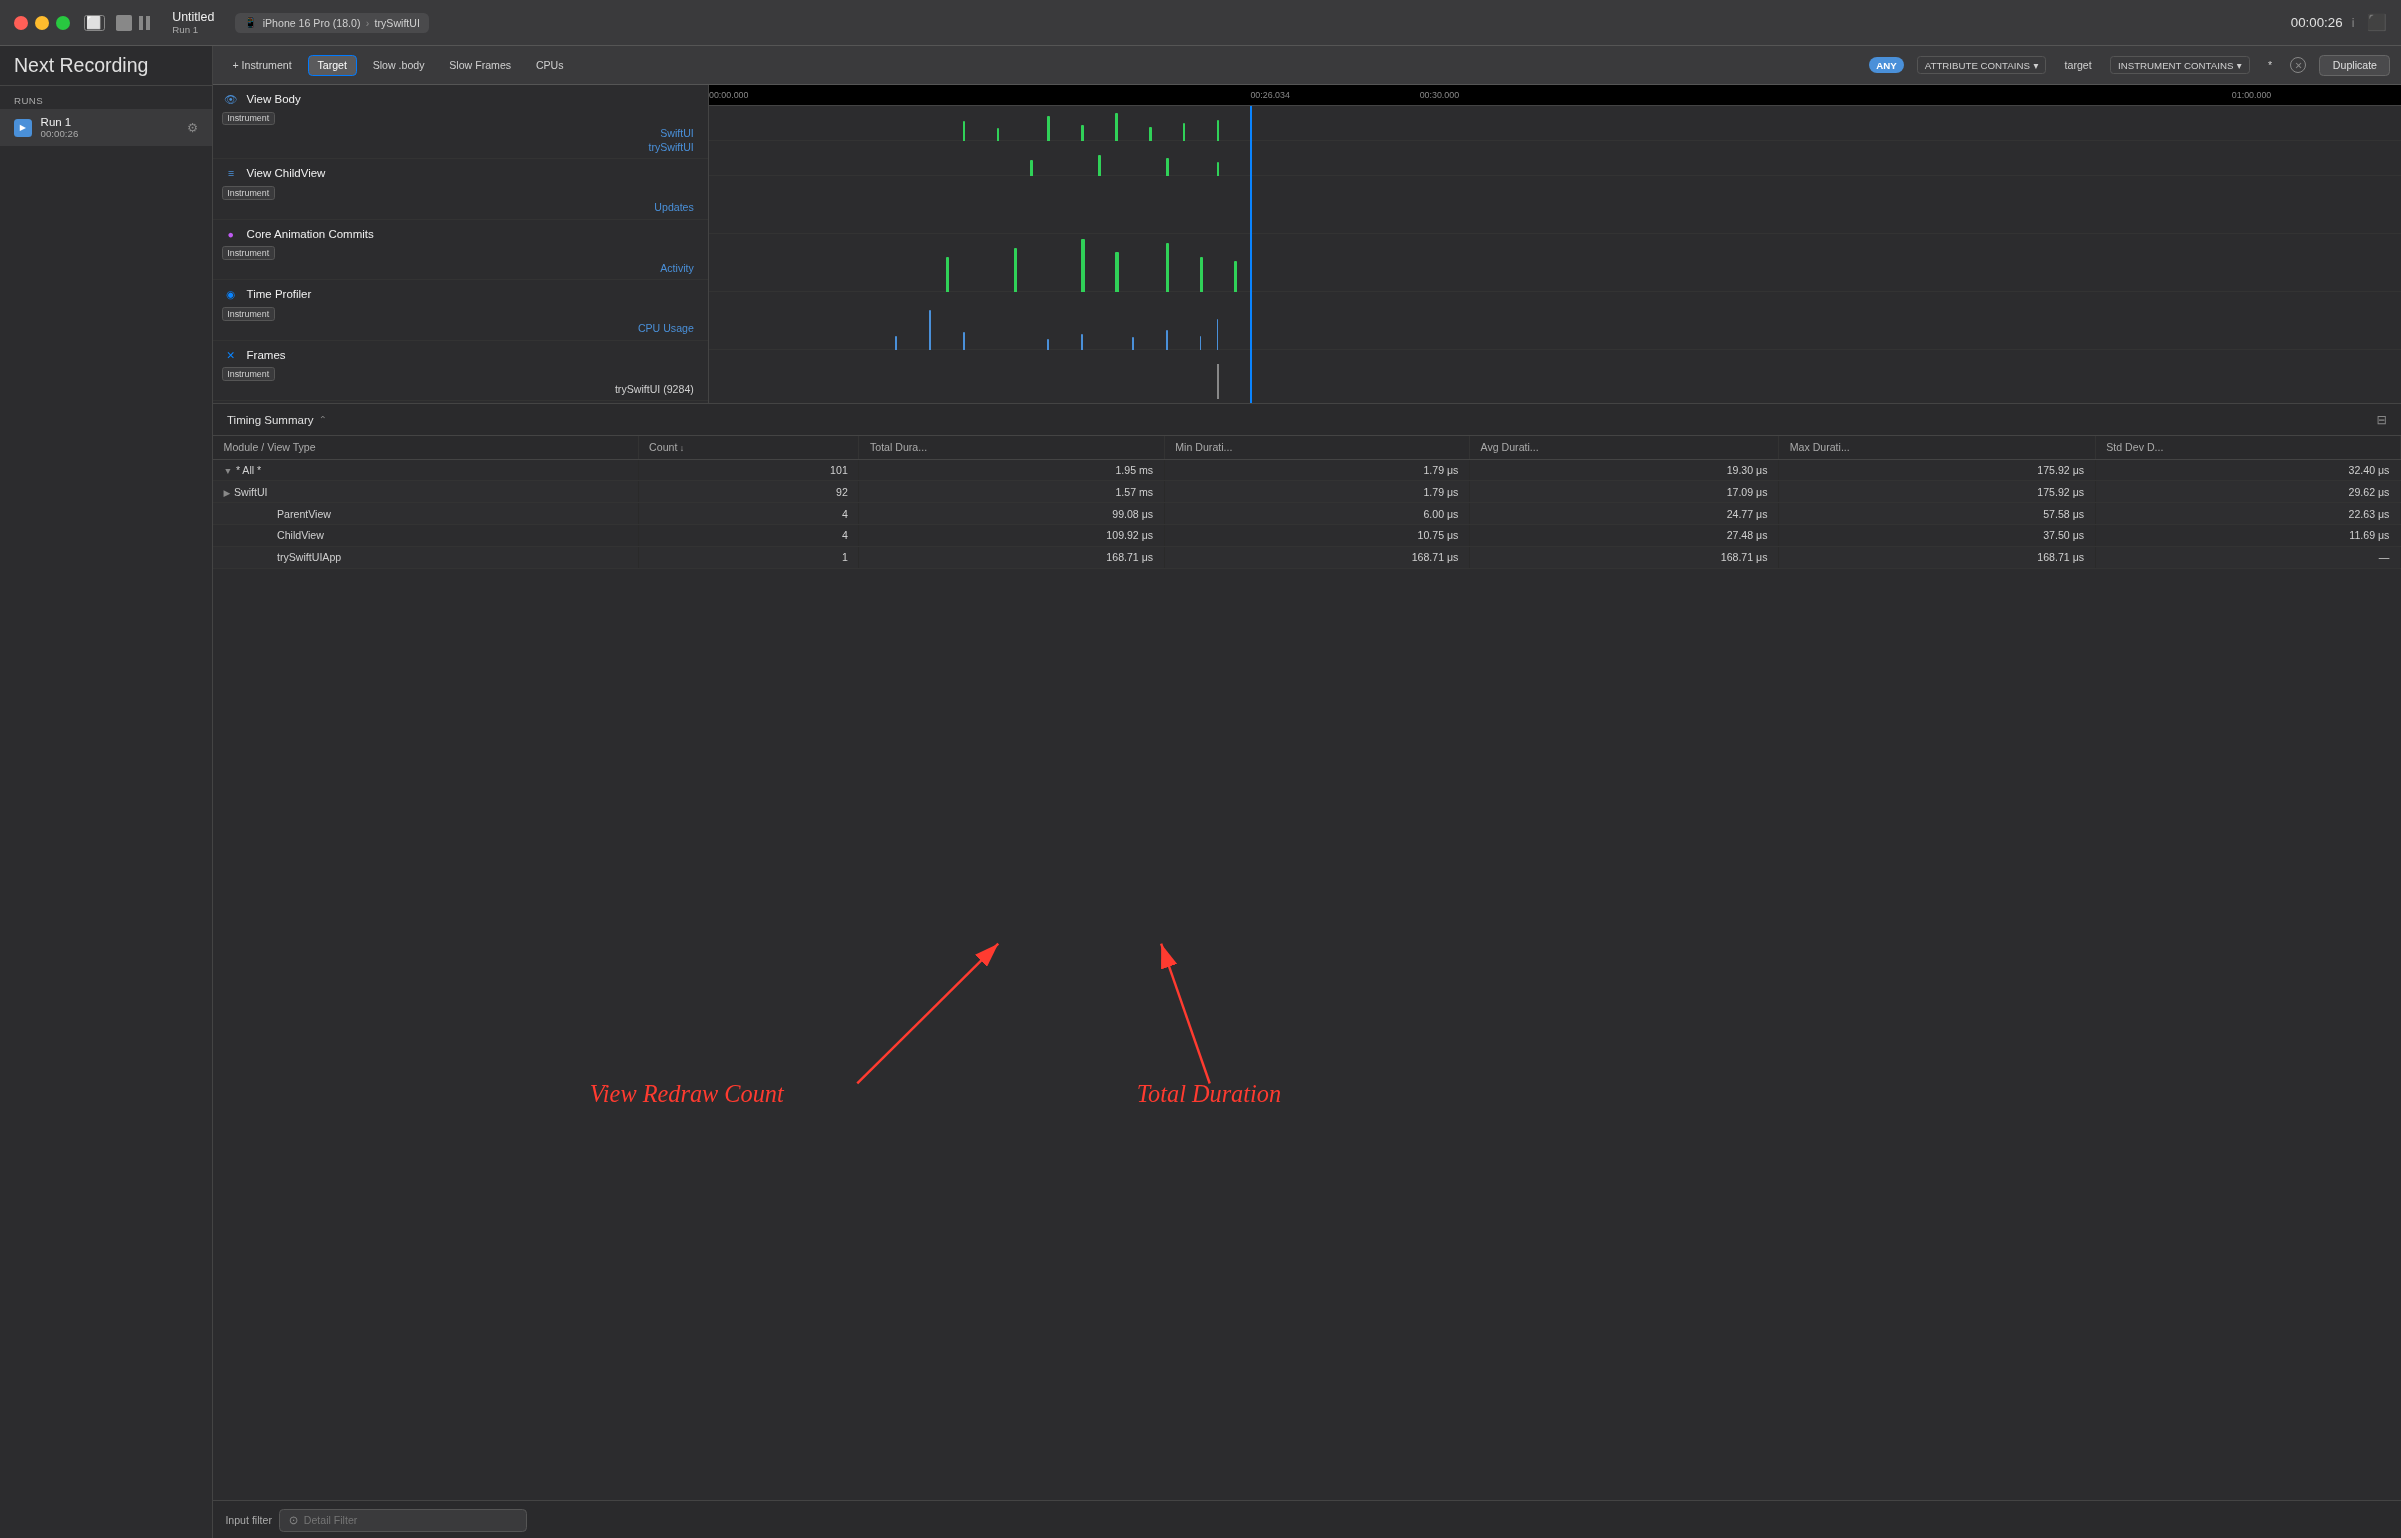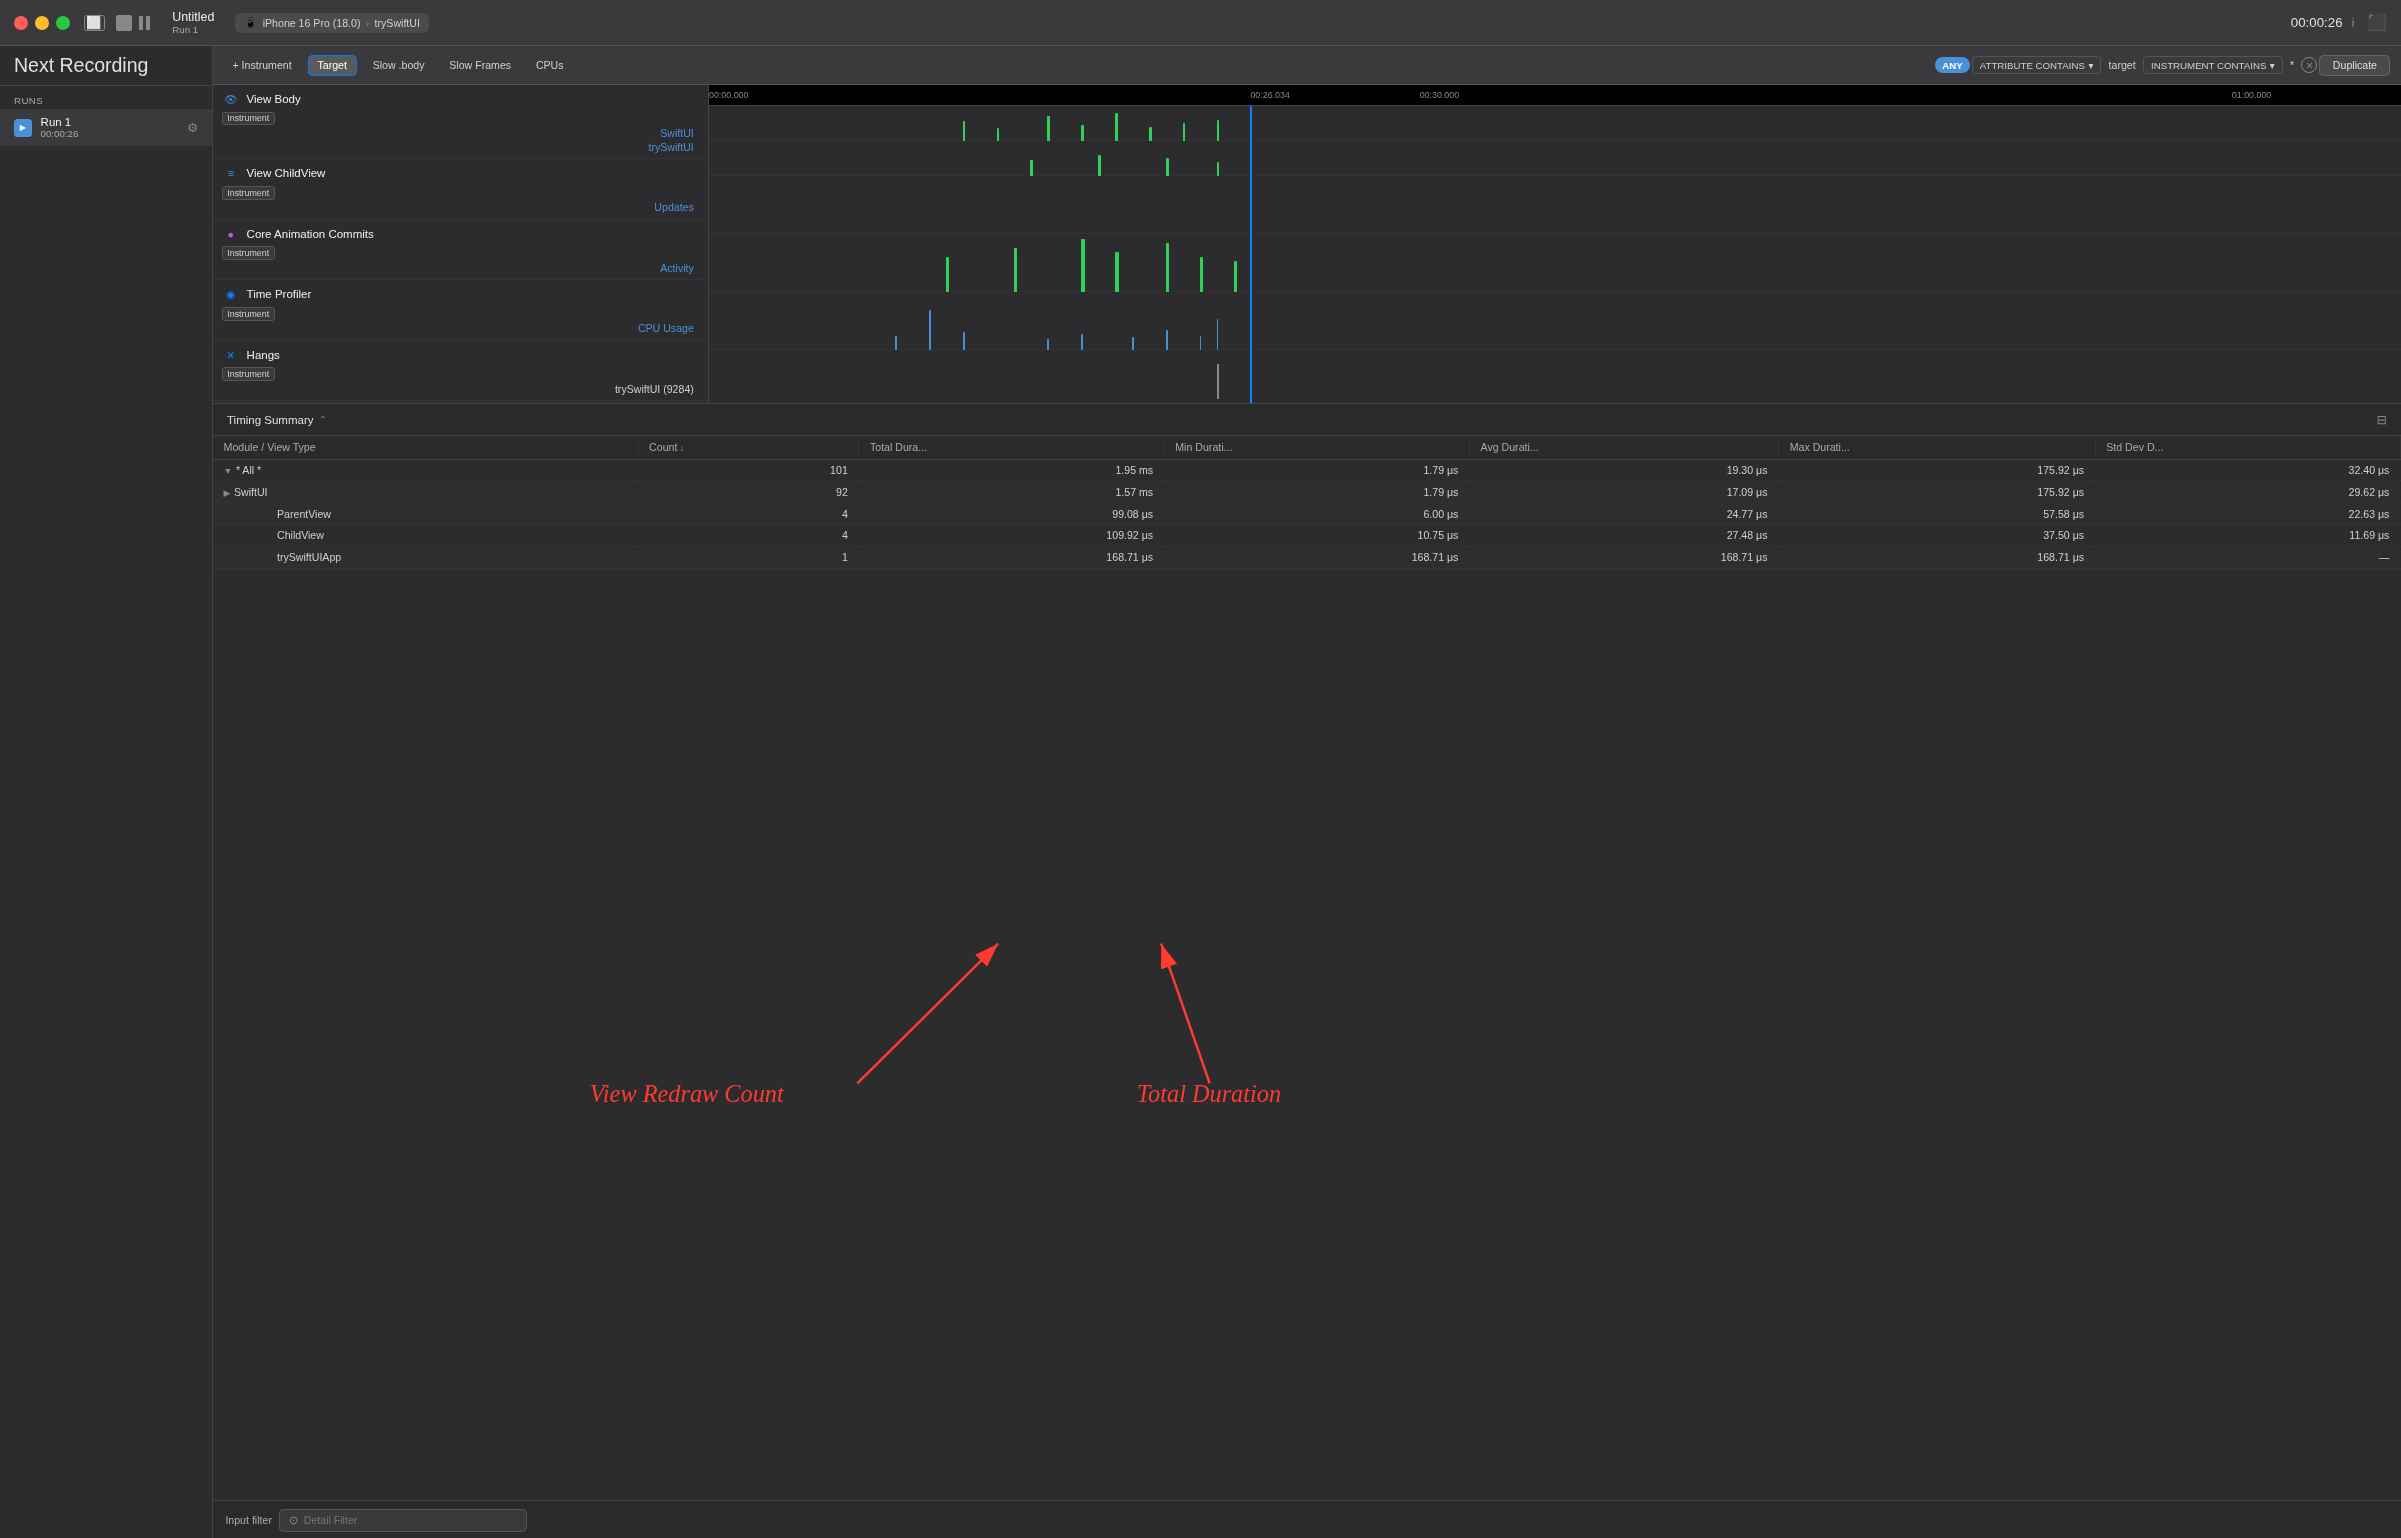--- a/index.html
+++ b/index.html
@@ -138,21 +138,21 @@
     }
     .toolbar-btn.active {
       background: #5a5a5c;
       border: 0.9px solid #007aff;
       color: #fff;
     }
     .toolbar-filter-group {
       margin-left: auto;
       display: flex;
       align-items: center;
-      gap: 2px;
+      gap: 13px;
     }
     .filter-badge {
       background: #4a90d9;
       color: #fff;
       padding: 2.7px 7px;
       border-radius: 8.9px;
       font-size: 9.7px;
       font-weight: 600;
     }
     .filter-select {
@@ -524,21 +524,21 @@
           </div>
           <span class="instrument-badge">Instrument</span>
           <div class="instrument-value-row">
             <span class="instrument-value">CPU Usage</span>
           </div>
         </div>
 
         <div class="instrument-row" style="min-height:58px;">
           <div class="instrument-row-header">
             <div class="instrument-icon" style="color:#0a84ff;">✕</div>
-            <span class="instrument-name">Hangs</span>
+            <span class="instrument-name">Frames</span>
           </div>
           <span class="instrument-badge">Instrument</span>
           <div class="instrument-value-row">
             <span class="instrument-value" style="color:#d0d0d0;">trySwiftUI (9284)</span>
           </div>
         </div>
 
         <div class="instrument-row" style="min-height:84px;">
           
           

